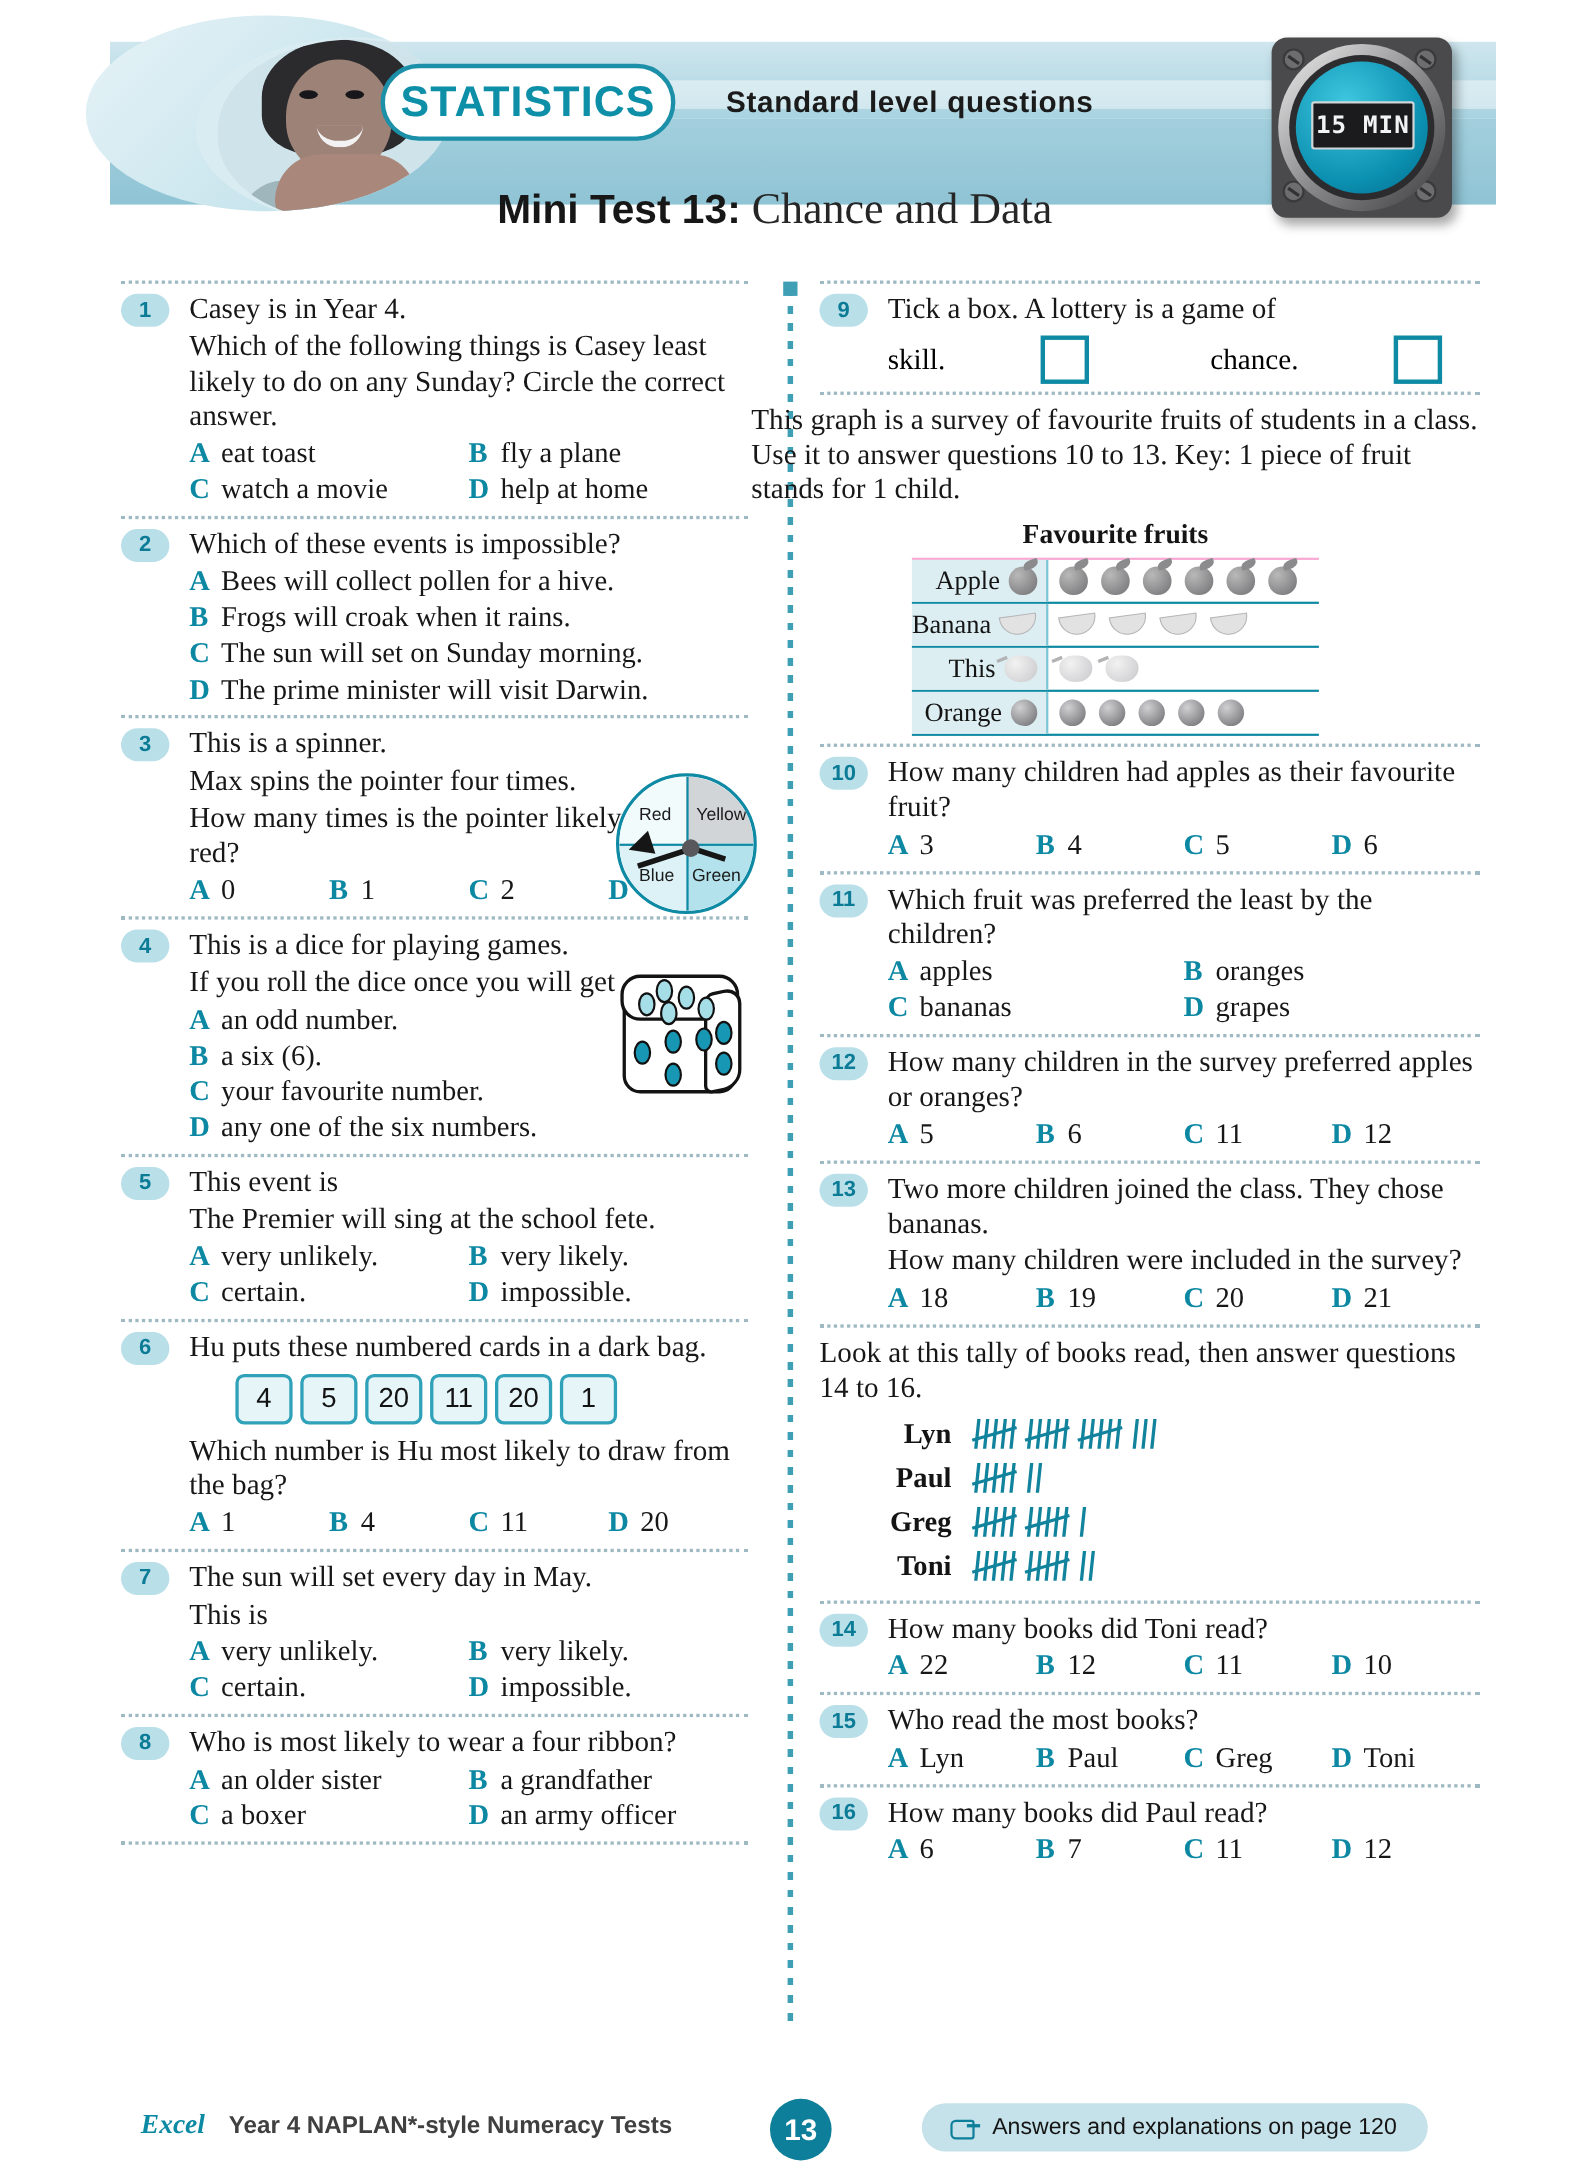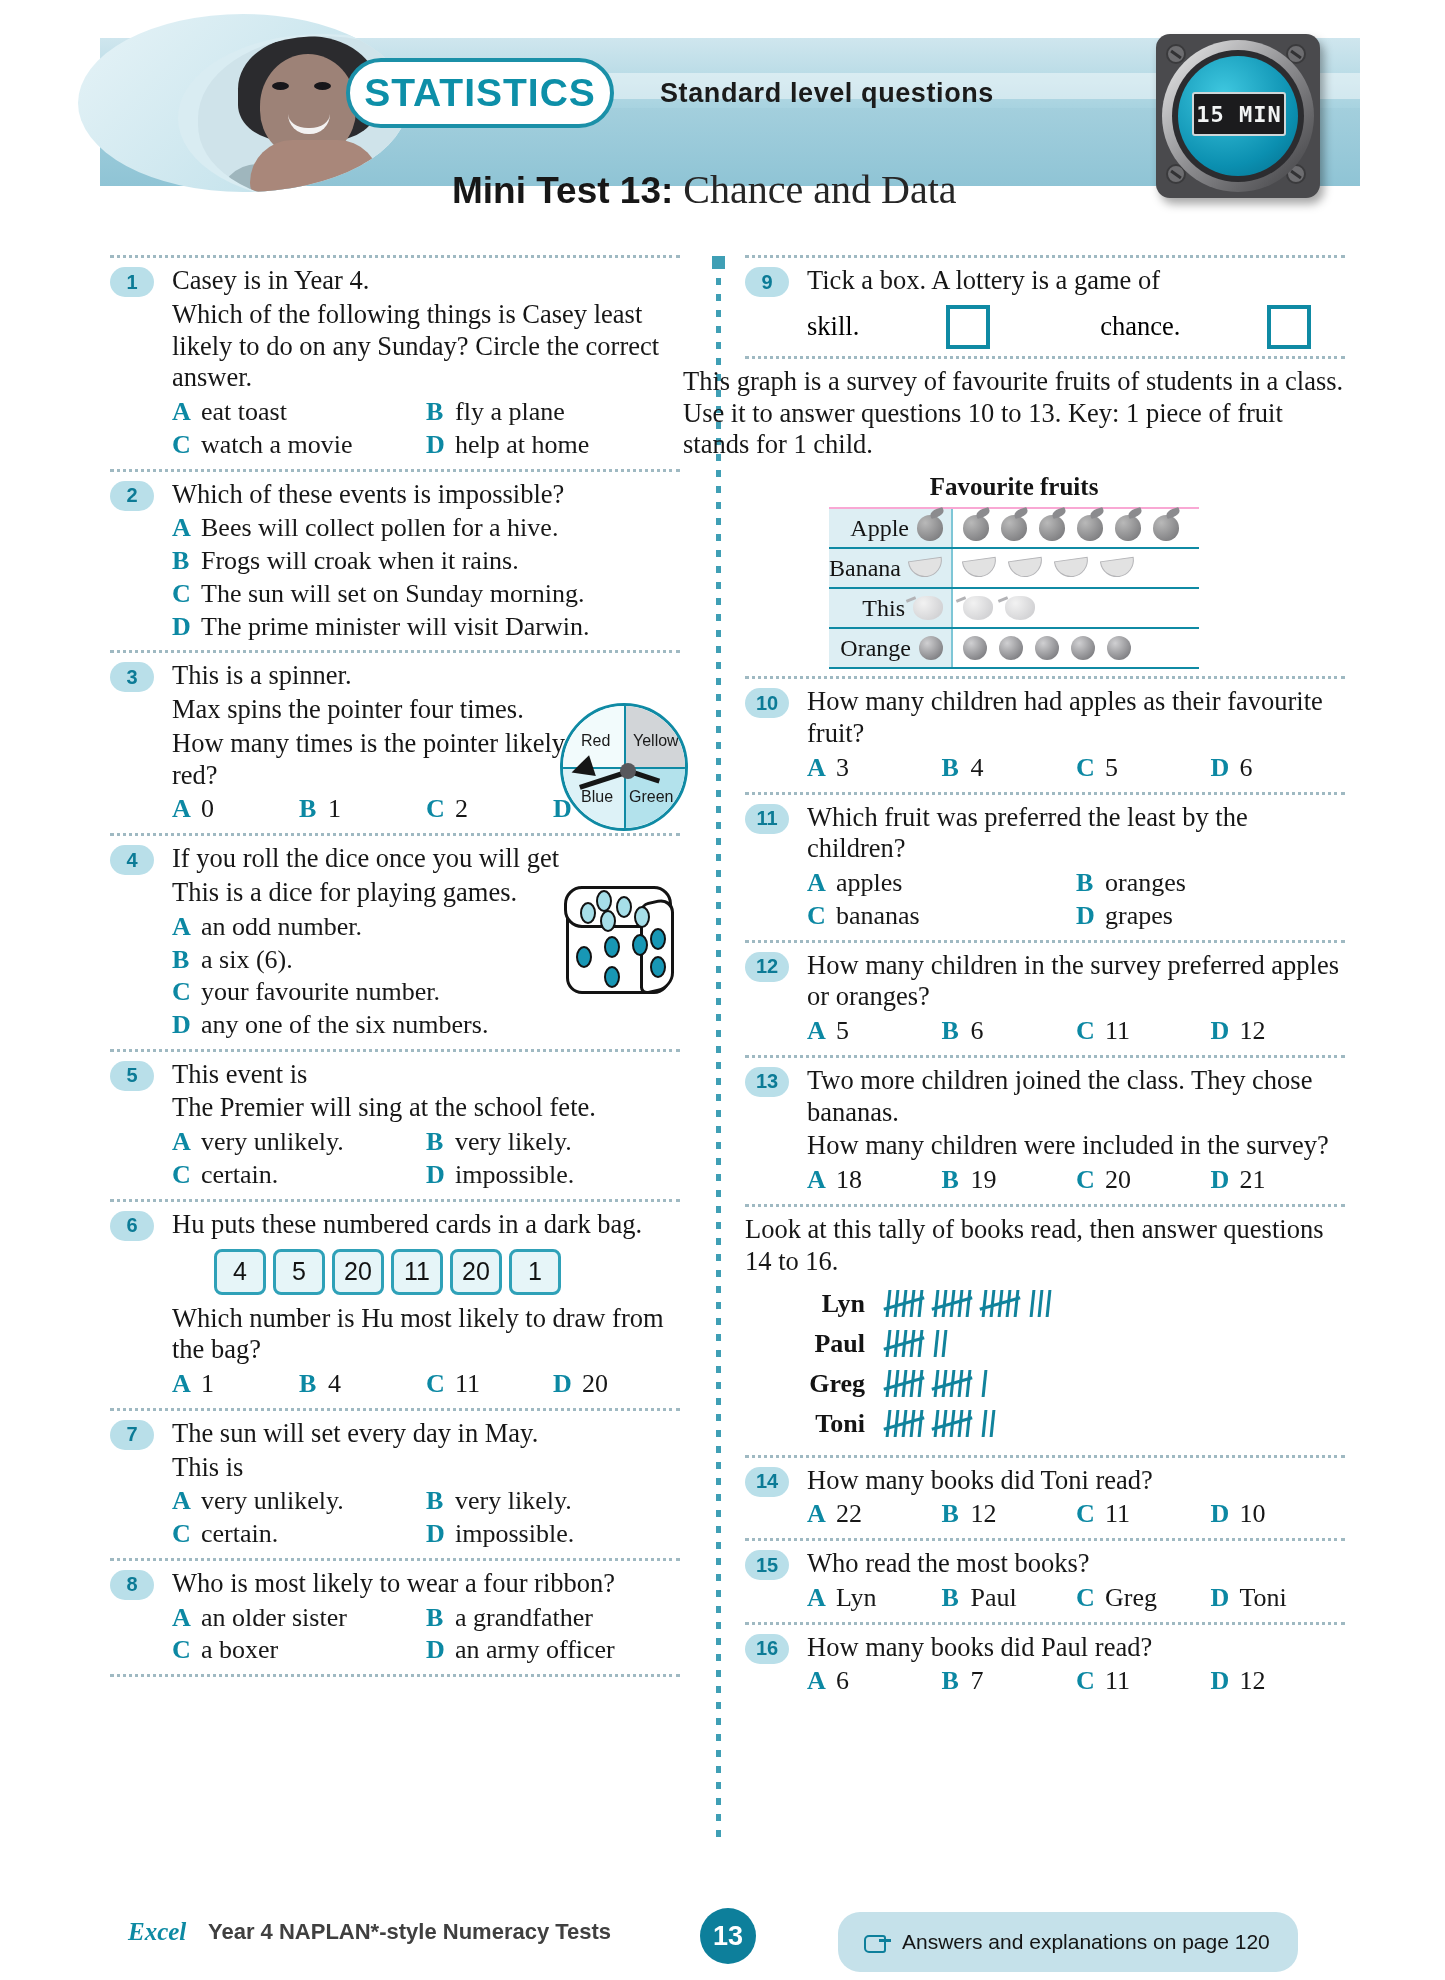--- a/index.html
+++ b/index.html
@@ -278,21 +278,21 @@
   .f-series {
     position:absolute; left:208px; top:17px;
     font-family:"Liberation Sans",sans-serif; font-weight:bold; font-size:22px; color:#404040;
   }
   .f-page {
     position:absolute; left:700px; top:6px; width:56px; height:56px; border-radius:50%;
     background:#0d7f9b; color:#fff; display:flex; align-items:center; justify-content:center;
     font-family:"Liberation Sans",sans-serif; font-weight:bold; font-size:27px;
   }
   .f-ans {
-    position:absolute; left:838px; top:10px; width:460px; height:60px;
+    position:absolute; left:838px; top:10px; width:460px; height:44px;
     background:#c5e1ea; border-radius:22px; display:flex; align-items:center;
     padding-left:24px; gap:12px;
   }
   .f-ans .txt { font-family:"Liberation Sans",sans-serif; font-size:21px; color:#141414; }
   .hand-icon { width:28px; height:22px; position:relative; }
   .hand-icon::before{
     content:""; position:absolute; left:2px; top:4px; width:18px; height:14px;
     border:2px solid #0d7f9b; border-radius:5px 3px 3px 5px;
   }
   .hand-icon::after{
@@ -441,22 +441,22 @@
           <div class="spin-needle2"></div>
           <div class="spin-tip"></div>
           <div class="spin-hub"></div>
         </div>
       </div>
     </div>
     <div class="qsep"></div>
     <div class="qrow">
       <div class="qnum">4</div>
       <div class="qbody">
+        <div class="qtext">This is a dice for playing games.</div>
         <div class="qtext">If you roll the dice once you will get</div>
-        <div class="qtext">This is a dice for playing games.</div>
         <div class="opts one">
           <div class="opt">
             <span class="lab">A</span>
             <span>an odd number.</span>
           </div>
           <div class="opt">
             <span class="lab">B</span>
             <span>a six (6).</span>
           </div>
           <div class="opt">

